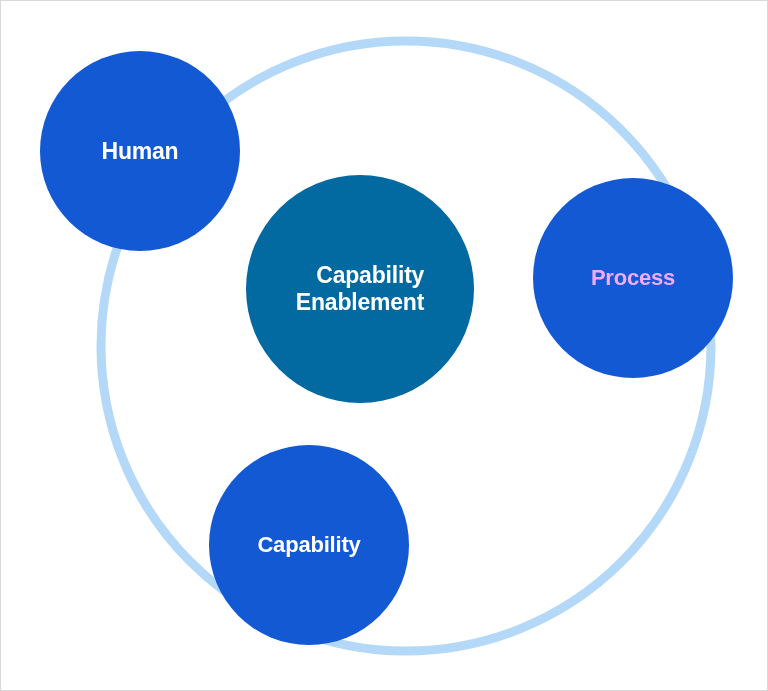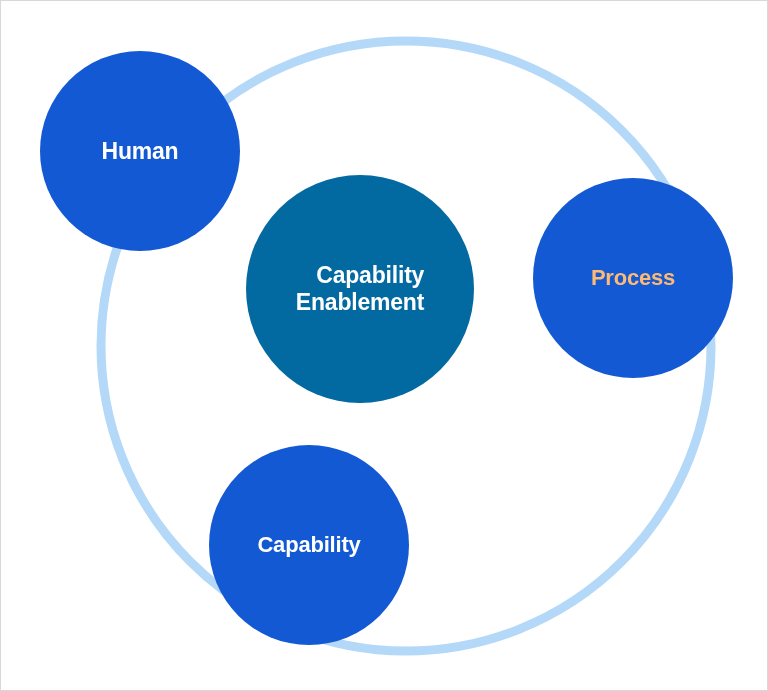--- a/index.html
+++ b/index.html
@@ -98,21 +98,21 @@
 
   <svg id="ring-layer" viewBox="0 0 768 691" width="768" height="691" aria-hidden="true">
     <circle id="ring-circle" cx="405" cy="345" r="305" fill="none" stroke="#B4D8F7" stroke-width="9" stroke-linecap="round"></circle>
   </svg>
 
   <div class="node" id="node-human" style="left: 39px; top: 50px; width: 200px; height: 200px; background: rgb(19, 89, 211);">
     <span class="node-label" style="color: rgb(255, 255, 255);">Human</span>
   </div>
 
   <div class="node" id="node-process" style="left: 532px; top: 177px; width: 200px; height: 200px; background: rgb(19, 89, 211);">
-    <span class="node-label" style="color: #fdba74;">Process</span>
+    <span class="node-label" style="color: #f0abfc;">Process</span>
   </div>
 
   <div class="node" id="node-technology" style="left: 208px; top: 444px; width: 200px; height: 200px; background: rgb(19, 89, 211);">
     <span class="node-label" style="color: rgb(255, 255, 255);">Capability</span>
   </div>
 
   <div class="node" id="node-center" style="left: 245px; top: 174px; width: 228px; height: 228px; background: #0369a1; text-align: right;">
     <span class="node-label" style="color: rgb(255, 255, 255);">Capability
 Enablement</span>
   </div>

